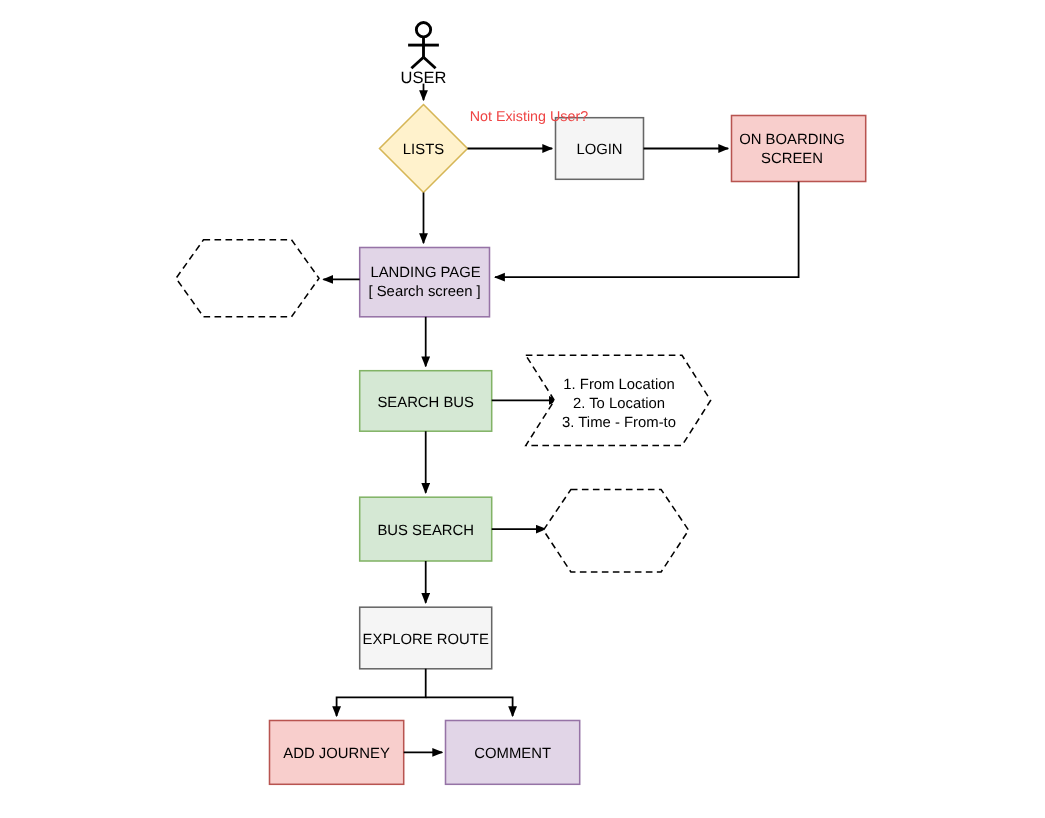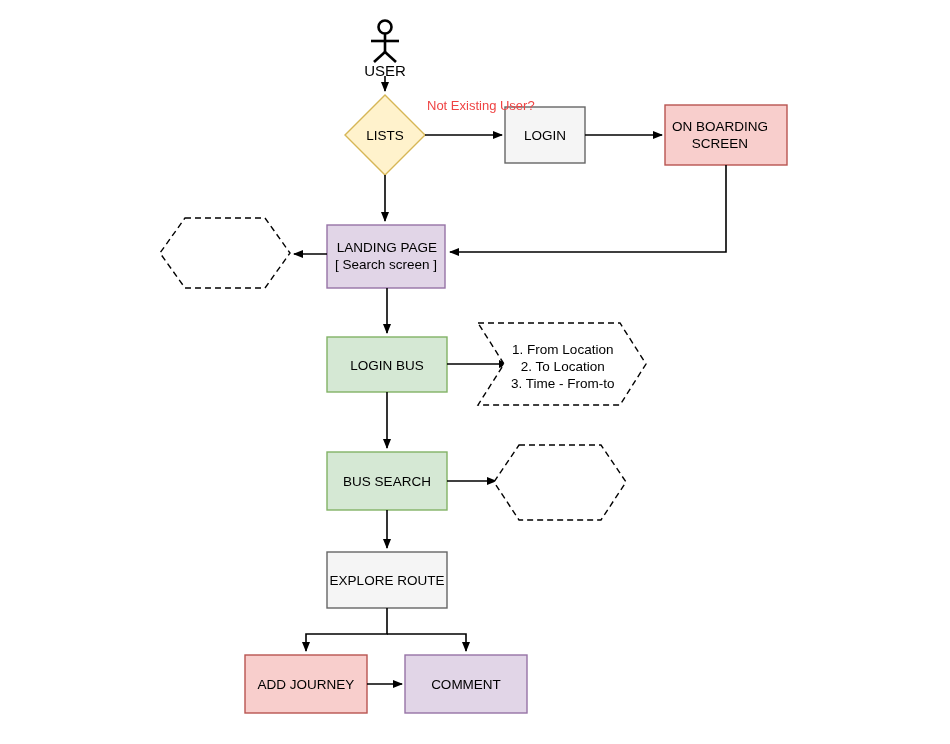--- a/index.html
+++ b/index.html
@@ -137,21 +137,21 @@
 
   <div class="node-label" style="left:505px; top:120px; width:80px; height:30px;">LOGIN</div>
 
   <div class="node-label" style="left:665px; top:110px; width:110px; height:50px;">ON BOARDING
 SCREEN</div>
 
 
   <div class="node-label" style="left:327px; top:231px; width:118px; height:50px;text-align:right;">LANDING PAGE
 [ Search screen ]</div>
 
-  <div class="node-label" style="left:327px; top:350px; width:120px; height:30px;">LOGIN BUS</div>
+  <div class="node-label" style="left:327px; top:350px; width:120px; height:30px;">SEARCH BUS</div>
 
   <div class="node-label left-align" style="left:511px; top:341px; width:140px; height:50px;">1. From Location
 2. To Location
 3. Time - From-to</div>
 
   <div class="node-label" style="left:327px; top:466px; width:120px; height:30px;">BUS SEARCH</div>
 
 
   <div class="node-label" style="left:245px; top:669px; width:122px; height:30px;">ADD JOURNEY</div>
 

